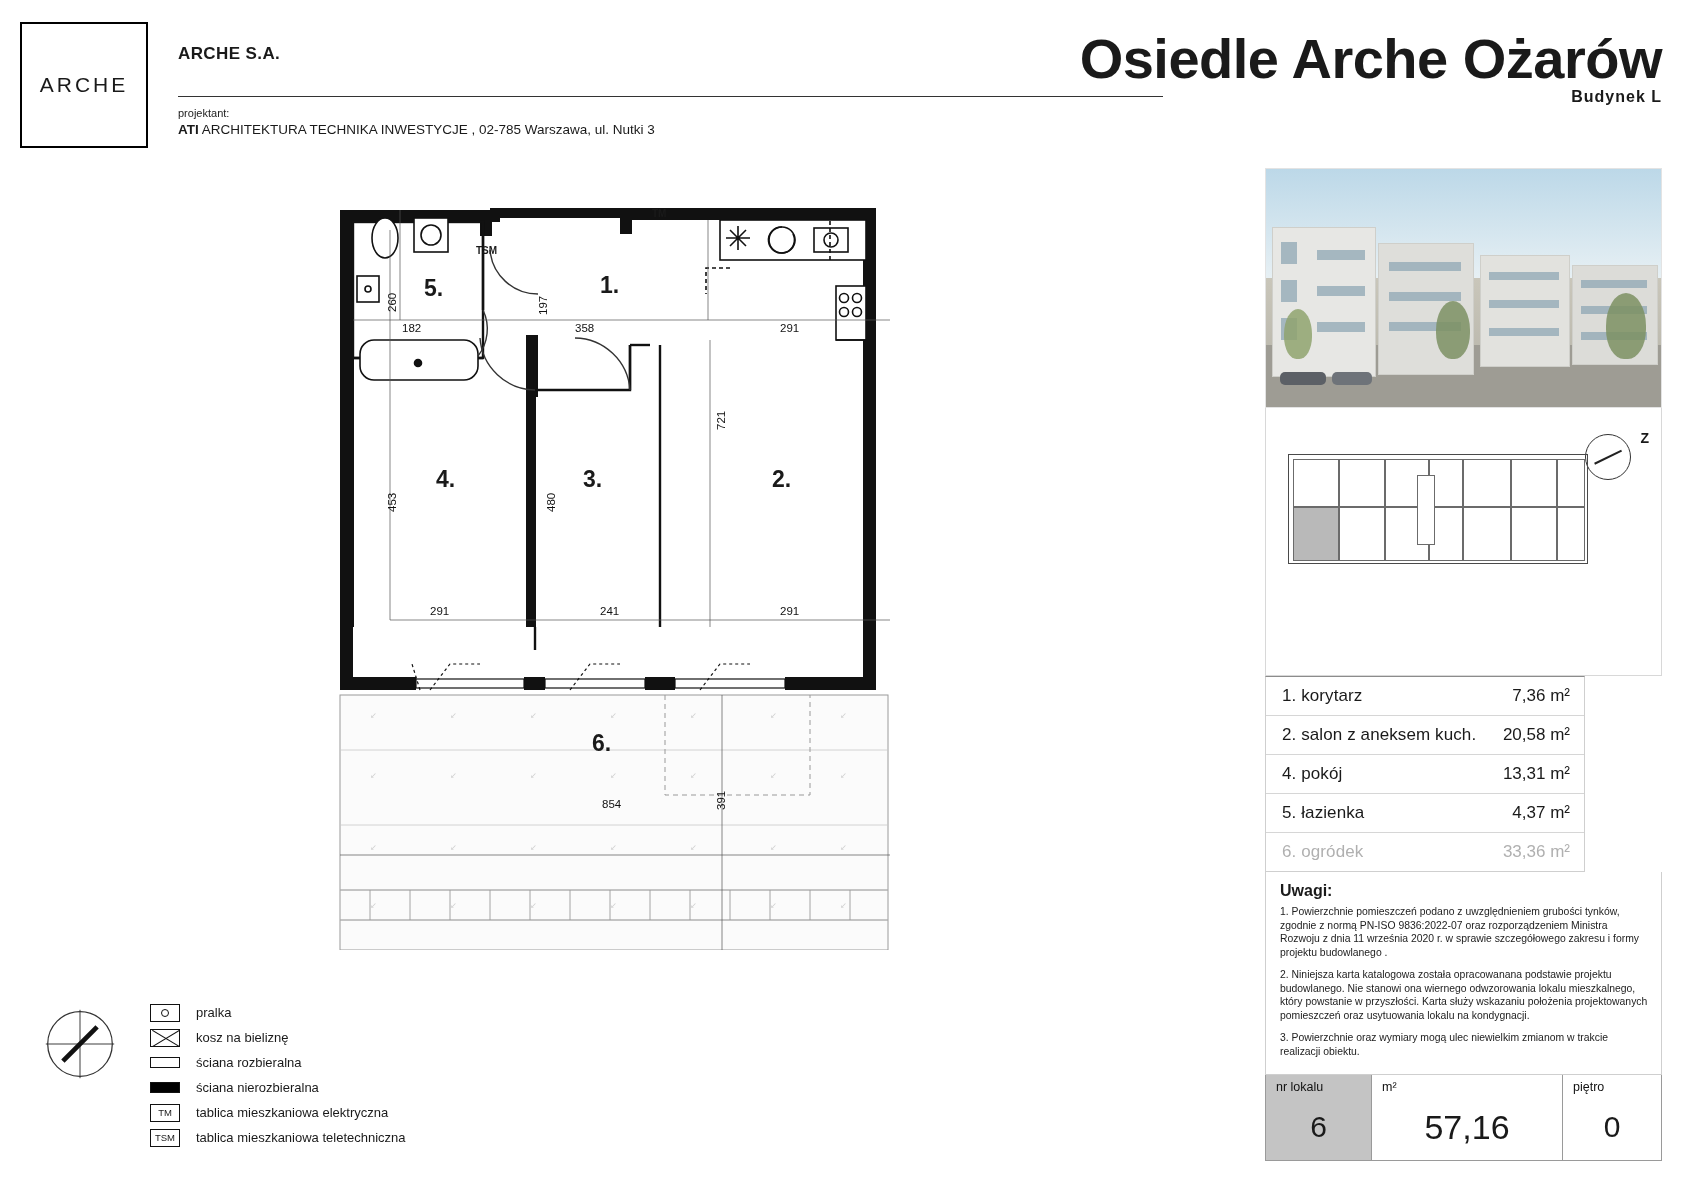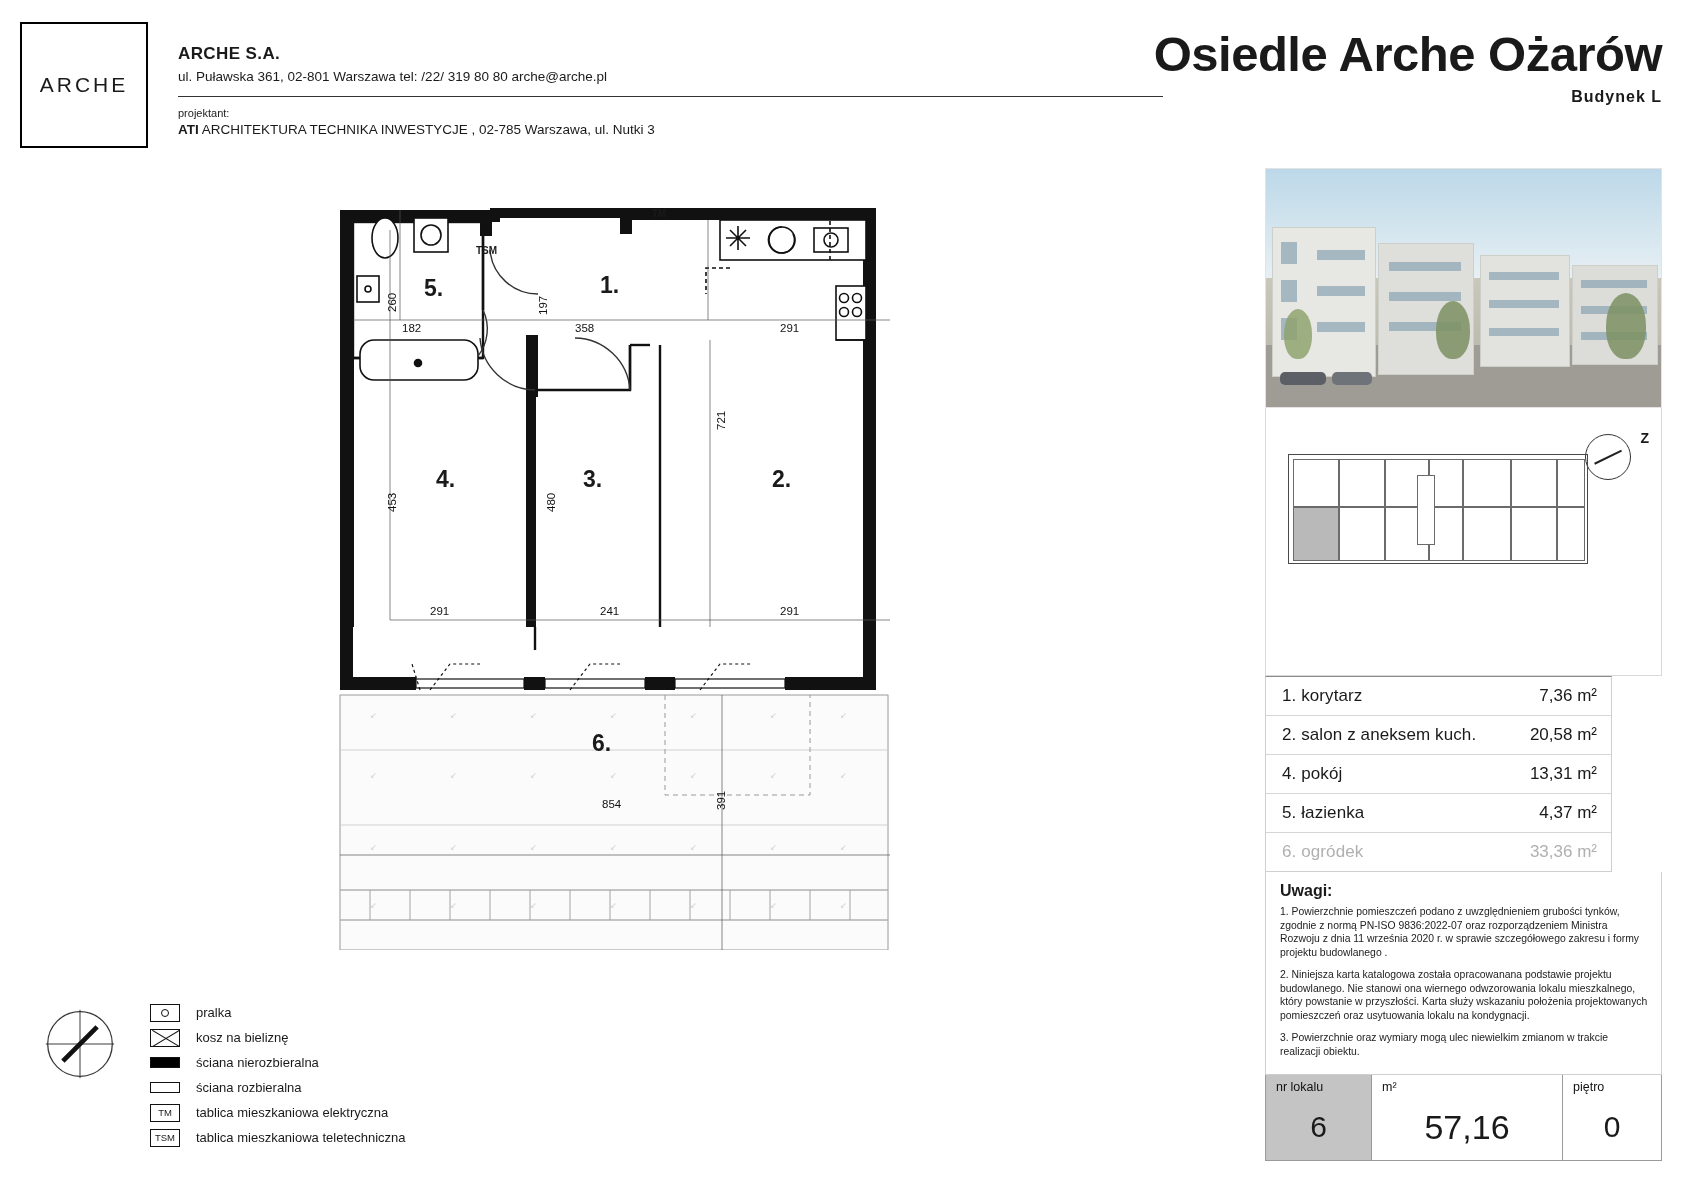--- a/index.html
+++ b/index.html
@@ -26,21 +26,21 @@
   .company-addr { font-size:13.5px; margin-top:5px; }
 
   .rule { position:absolute; left:178px; top:96px; width:985px; height:1px; background:#333; }
 
   .designer-label { position:absolute; left:178px; top:107px; font-size:11px; color:#222; }
   .designer-line { position:absolute; left:178px; top:122px; font-size:13.5px; }
   .designer-line b { font-weight:bold; }
 
   .title-main {
     position:absolute; right:22px; top:26px; text-align:right;
-    font-size:49px; font-weight:bold; letter-spacing:-.5px; white-space:nowrap;
+    font-size:56px; font-weight:bold; letter-spacing:-.5px; white-space:nowrap;
   }
   .title-sub {
     position:absolute; right:22px; top:88px; 
     font-size:16px; font-weight:bold; letter-spacing:1px;
   }
 
   
   .right-col { position:absolute; left:1265px; top:168px; width:397px; }
 
   .render {
@@ -73,21 +73,21 @@
     position:absolute; right:30px; top:26px; width:46px; height:46px;
     border:1.4px solid #333; border-radius:50%;
   }
   .compass:before {
     content:""; position:absolute; left:50%; top:50%; width:30px; height:1.6px;
     background:#222; transform:translate(-50%,-50%) rotate(-26deg);
   }
   .compass-n { position:absolute; right:12px; top:22px; font-size:14px; font-weight:bold; }
 
   
-  .area-table { width:347px; border:1px solid #cfcfcf; border-top:1px solid #8c8c8c; }
+  .area-table { width:320px; border:1px solid #cfcfcf; border-top:1px solid #8c8c8c; }
   .area-row {
     display:flex; justify-content:space-between; align-items:center;
     padding:9px 14px 9px 16px; border-bottom:1px solid #d6d6d6; font-size:17px;
   }
   .area-row:last-child { border-bottom:none; }
   .area-row.muted { color:#b0b0b0; }
   .area-name { letter-spacing:.1px; }
   .area-val { font-weight:400; }
 
   
@@ -133,21 +133,20 @@
 <body>
 
 <div class="sheet">
 
   <div class="logo-box">
     <span>ARCHE</span>
   </div>
 
   <div class="company-block">
     <div class="company-name">ARCHE S.A.</div>
-    <div class="company-addr">ul. Puławska 361, 02-801 Warszawa tel: /22/ 319 80 80 arche@arche.pl</div>
   </div>
 
   <div class="rule"></div>
 
   <div class="designer-label">projektant:</div>
   <div class="designer-line">
     <b>ATI</b><span> ARCHITEKTURA TECHNIKA INWESTYCJE , 02-785 Warszawa, ul. Nutki 3</span>
   </div>
 
   <div class="title-main">Osiedle Arche Ożarów</div>
@@ -433,29 +432,29 @@
       <div class="lg-ic">
         <div class="box-ic" style="overflow:hidden;">
             <div class="x1"></div>
             <div class="x2"></div>
           </div>
       </div>
       <span>kosz na bieliznę</span>
     </div>
     <div class="lg-row">
       <div class="lg-ic">
+        <div class="box-ic" style="height:11px;"></div>
+      </div>
+      <span>ściana rozbieralna</span>
+    </div>
+    <div class="lg-row">
+      <div class="lg-ic">
         <div class="box-ic filled" style="height:11px;"></div>
       </div>
       <span>ściana nierozbieralna</span>
-    </div>
-    <div class="lg-row">
-      <div class="lg-ic">
-        <div class="box-ic" style="height:11px;"></div>
-      </div>
-      <span>ściana rozbieralna</span>
     </div>
     <div class="lg-row">
       <div class="lg-ic">
         <div class="lg-code">TM</div>
       </div>
       <span>tablica mieszkaniowa elektryczna</span>
     </div>
     <div class="lg-row">
       <div class="lg-ic">
         <div class="lg-code">TSM</div>

